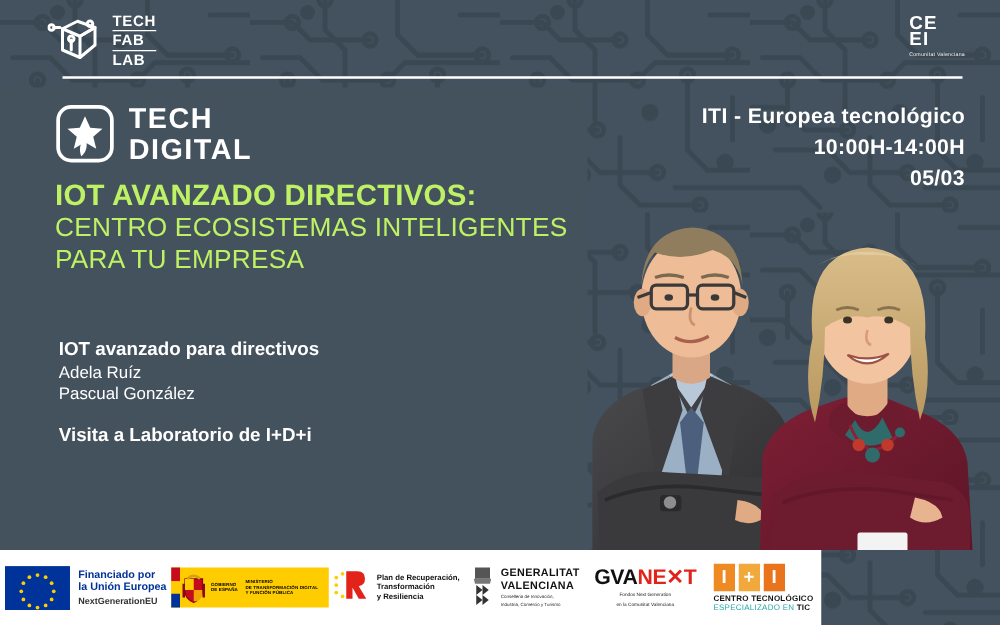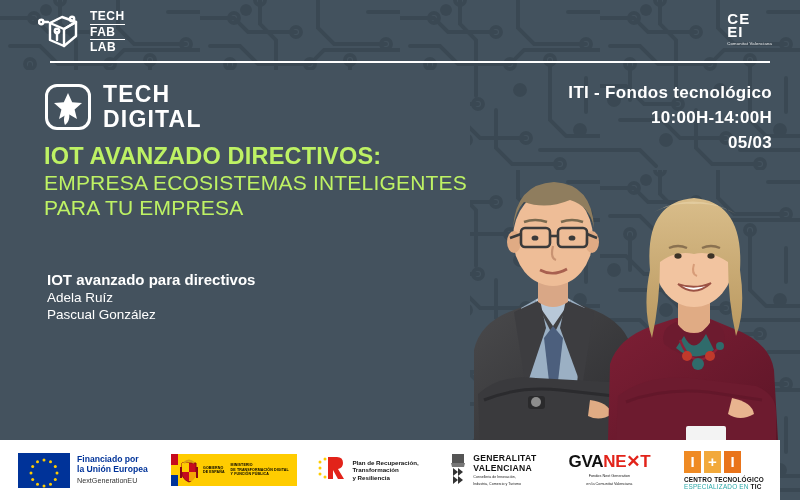--- a/index.html
+++ b/index.html
@@ -158,21 +158,21 @@
     position: absolute;
     right: 0; top: 150px;
     width: 360px; height: 290px;
     z-index: 3;
   }
   .photo svg { display:block; }
 
   
   .footer {
     position: absolute;
-    left: 0; bottom: 0; width: 780px; height: 60px;
+    left: 0; bottom: 0; width: 657px; height: 60px;
     background: #ffffff;
     z-index: 10;
     display: flex;
     align-items: flex-end;
   }
   .logo-slot {
     display: flex;
     align-items: center;
     justify-content: center;
     height: 60px;
@@ -187,21 +187,21 @@
   
   .eu-logo { display: flex; align-items: center; gap: 7px; }
   .eu-flag {
     width: 52px; height: 35px; background: #003399;
     position: relative; flex: none;
   }
   .eu-text-main {
     color: #003399; font-weight: bold; font-size: 8.6px; line-height: 10px;
   }
   .eu-text-sub {
-    color: #333; font-size: 7.2px; line-height: 10px; margin-top: 2px;
+    color: #333; font-size: 7.2px; line-height: 10px; margin-top: 2px; font-weight: bold;
   }
 
   
   .es-logo {
     display: flex; align-items: stretch;
     height: 32px; background: #ffcc00; width: 126px;
   }
   .es-bar { width: 7px; display:flex; flex-direction:column; flex:none; }
   .es-bar i { display:block; flex:1; }
   .es-shield { width: 22px; display:flex; align-items:center; justify-content:center; flex:none;}
@@ -326,21 +326,21 @@
         <path d="M19 24 C16 28 15 33 17 38 C21 35 22 30 21 25 Z" fill="#ffffff"></path>
       </svg>
     </span>
     <span class="tl-words">
       <div>TECH</div>
       <div>DIGITAL</div>
     </span>
   </div>
 
   <div class="event-info">
-    <div>ITI - Fondos tecnológico</div>
+    <div>ITI - Europea tecnológico</div>
     <div>10:00H-14:00H</div>
     <div>05/03</div>
   </div>
 
   <div class="photo">
     <svg width="360" height="290" viewBox="0 0 360 290" xmlns="http://www.w3.org/2000/svg">
       <defs>
         <clipPath id="pclip">
             <rect x="0" y="0" width="360" height="290"></rect>
           </clipPath>
@@ -444,29 +444,32 @@
           <path d="M292 248 q20 4 22 16 q-14 8 -26 0 z" fill="#e8b48f"></path>
 
           <rect x="246" y="276" width="40" height="16" rx="2" fill="#f3f3f3"></rect>
         </g>
       </g>
     </svg>
   </div>
 
   <div class="headline">
     <div class="h1">IOT AVANZADO DIRECTIVOS:</div>
-    <div class="h2">EMPRESA ECOSISTEMAS INTELIGENTES</div>
+    <div class="h2">CENTRO ECOSISTEMAS INTELIGENTES</div>
     <div class="h2">PARA TU EMPRESA</div>
   </div>
 
   <div class="agenda">
     <div class="item">
       <div class="ttl">IOT avanzado para directivos</div>
       <div class="sub">Adela Ruíz</div>
       <div class="sub">Pascual González</div>
+    </div>
+    <div class="item">
+      <div class="ttl">Visita a Laboratorio de I+D+i</div>
     </div>
   </div>
 
   <div class="footer">
 
     <div class="logo-slot eu-slot">
       <div class="eu-logo">
         <span class="eu-flag">
           <svg width="52" height="35" viewBox="0 0 52 35" style="display:block">
             <rect width="52" height="35" fill="#003399"></rect>

